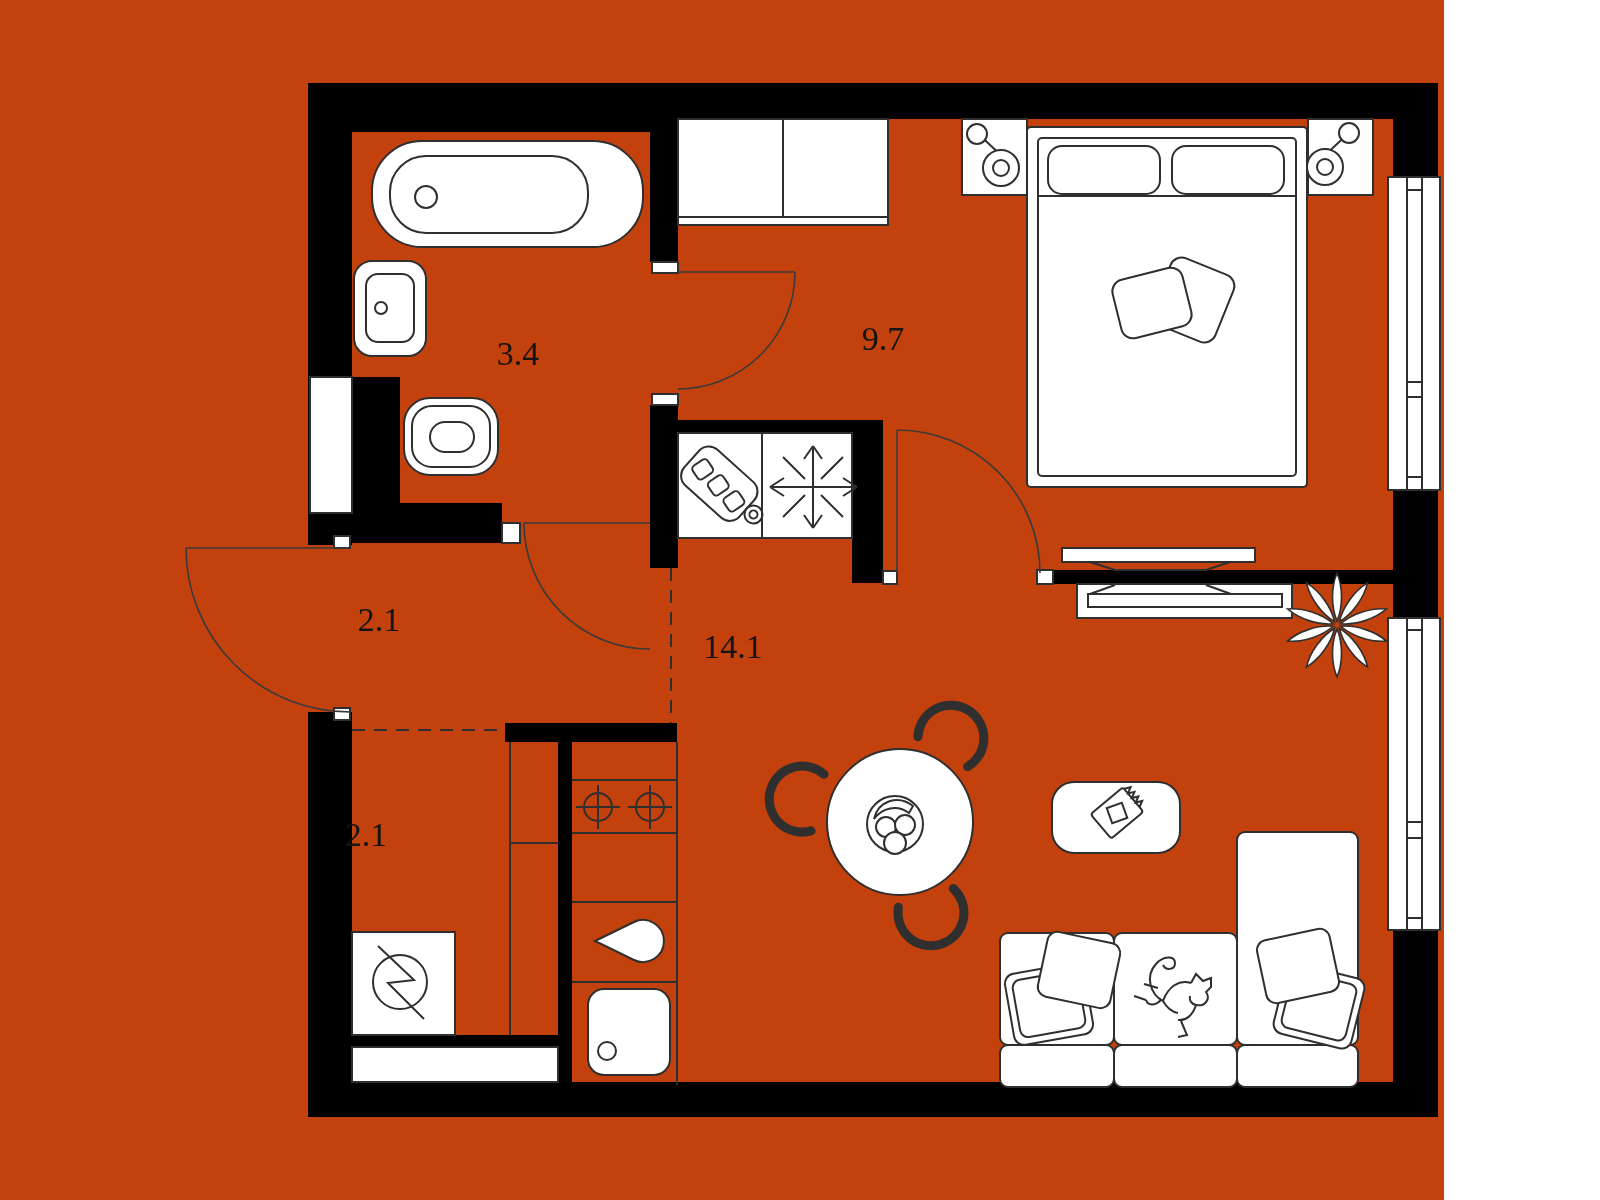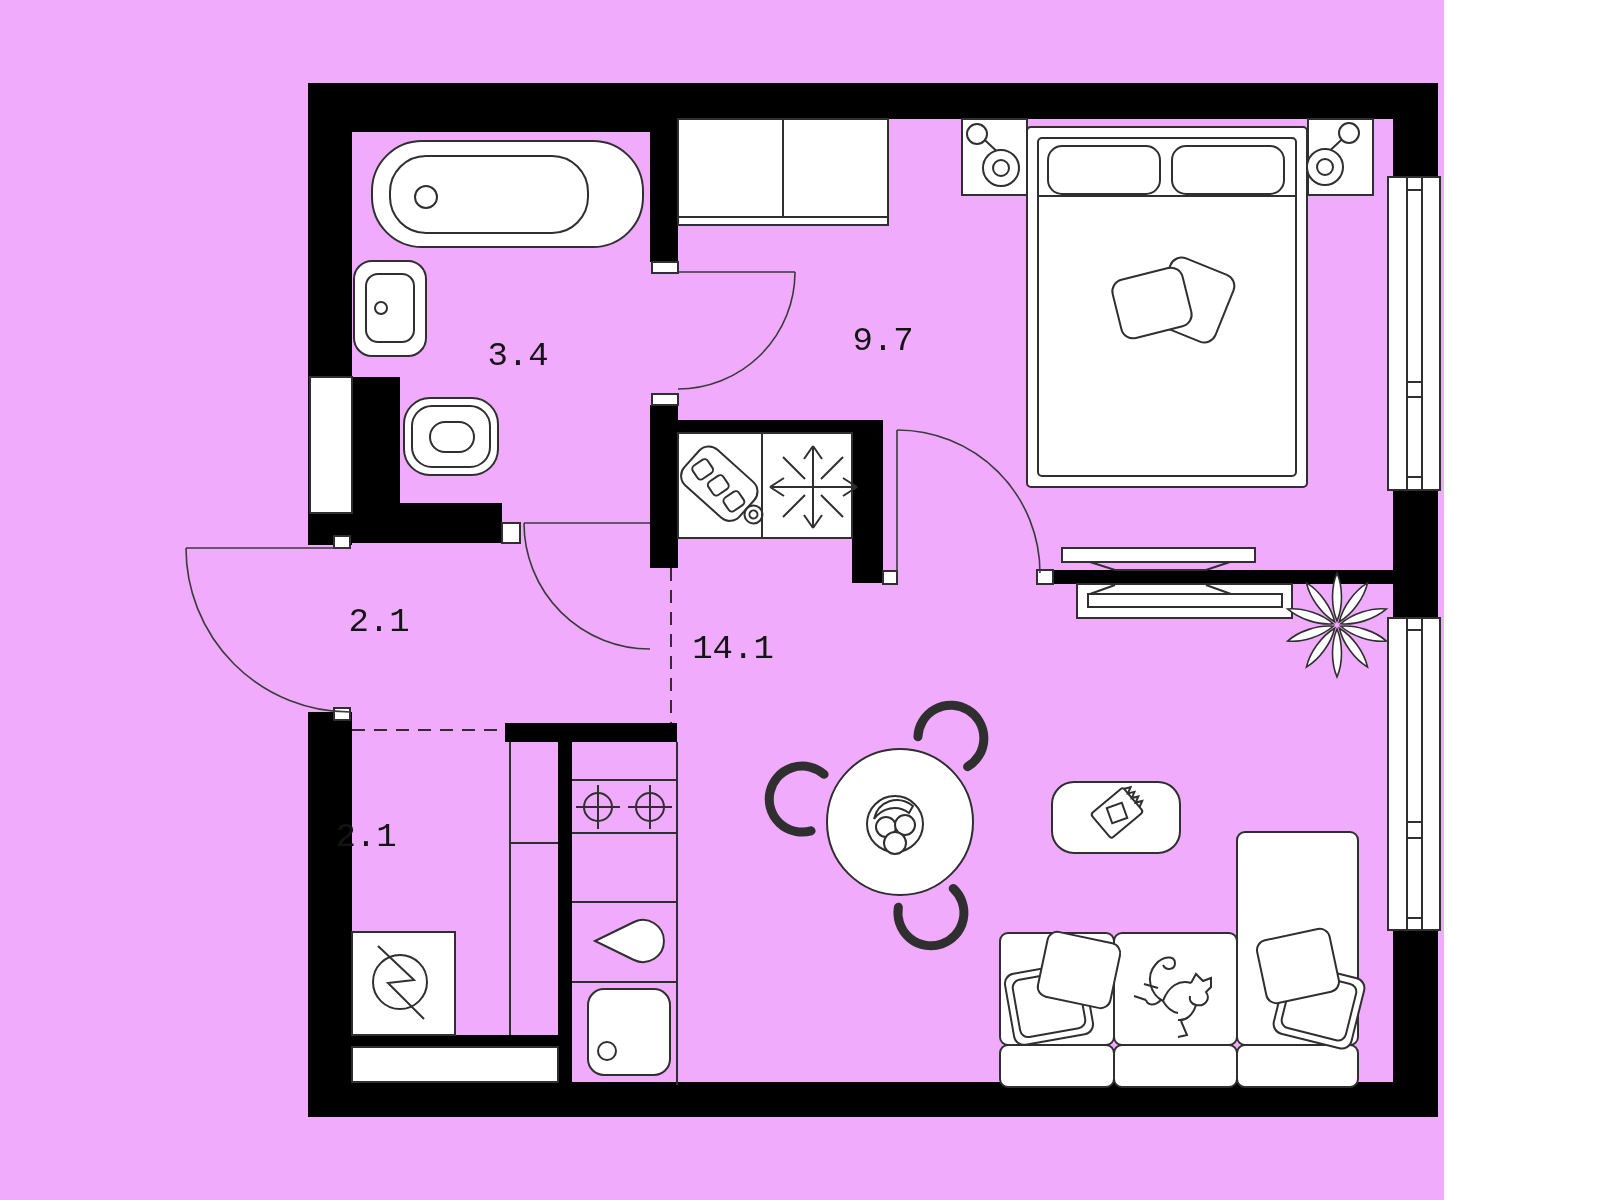--- a/index.html
+++ b/index.html
@@ -1,17 +1,17 @@
 <!DOCTYPE html>
 <html><head>
 <meta charset="utf-8">
 <style>
   html,body{margin:0;padding:0;background:#fff;}
-  .page{width:1444px;height:1200px;position:relative;background:#f0abfc;overflow:hidden;
-        font-family:Liberation Mono, monospace;}
+  .page{width:1444px;height:1200px;position:relative;background:#c2410c;overflow:hidden;
+        font-family:Liberation Serif, serif;}
   svg{display:block;}
   .wall{fill:#000;stroke:none;}
   .jamb{fill:#fff;stroke:#2f2f2f;stroke-width:2;}
   .ln{fill:none;stroke:#2f2f2f;stroke-width:2;}
   .lnw{fill:#fff;stroke:#2f2f2f;stroke-width:2;}
   .dash{fill:none;stroke:#2f2f2f;stroke-width:2;stroke-dasharray:13 9;}
   .arc{fill:none;stroke:#3a3a3a;stroke-width:1.6;}
   .chair{fill:none;stroke:#2f2f2f;stroke-width:9;stroke-linecap:round;}
   .room-label{font-size:34px;fill:#141414;text-anchor:middle;}
 </style>

